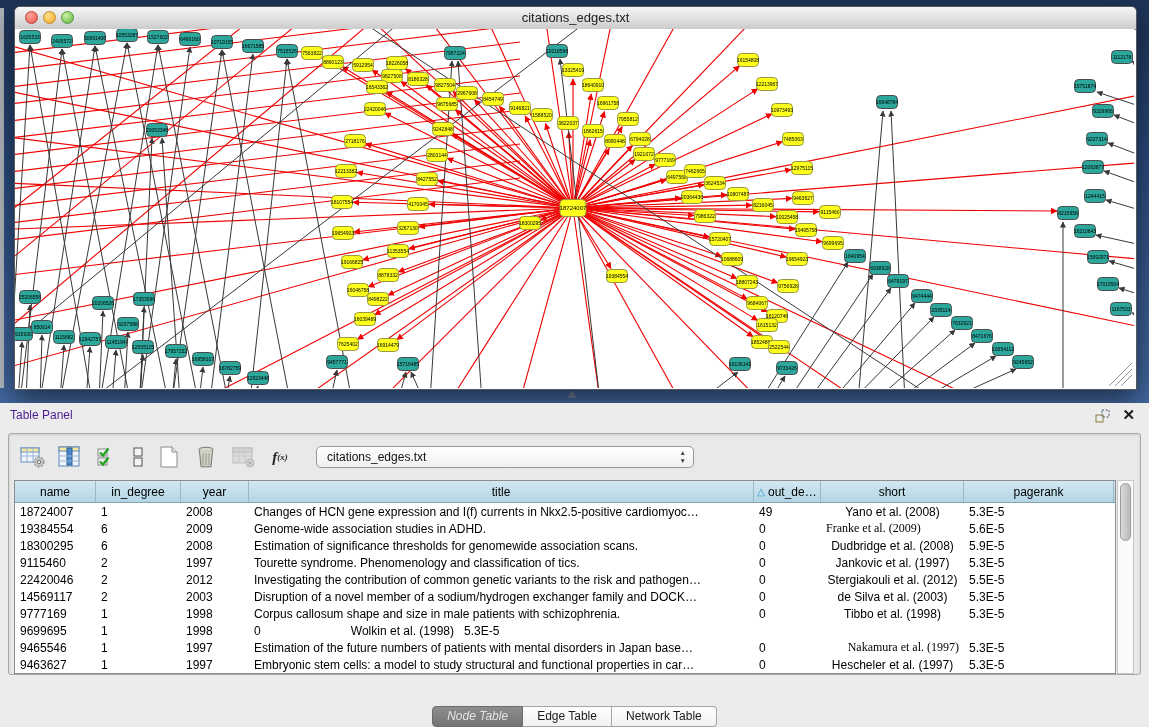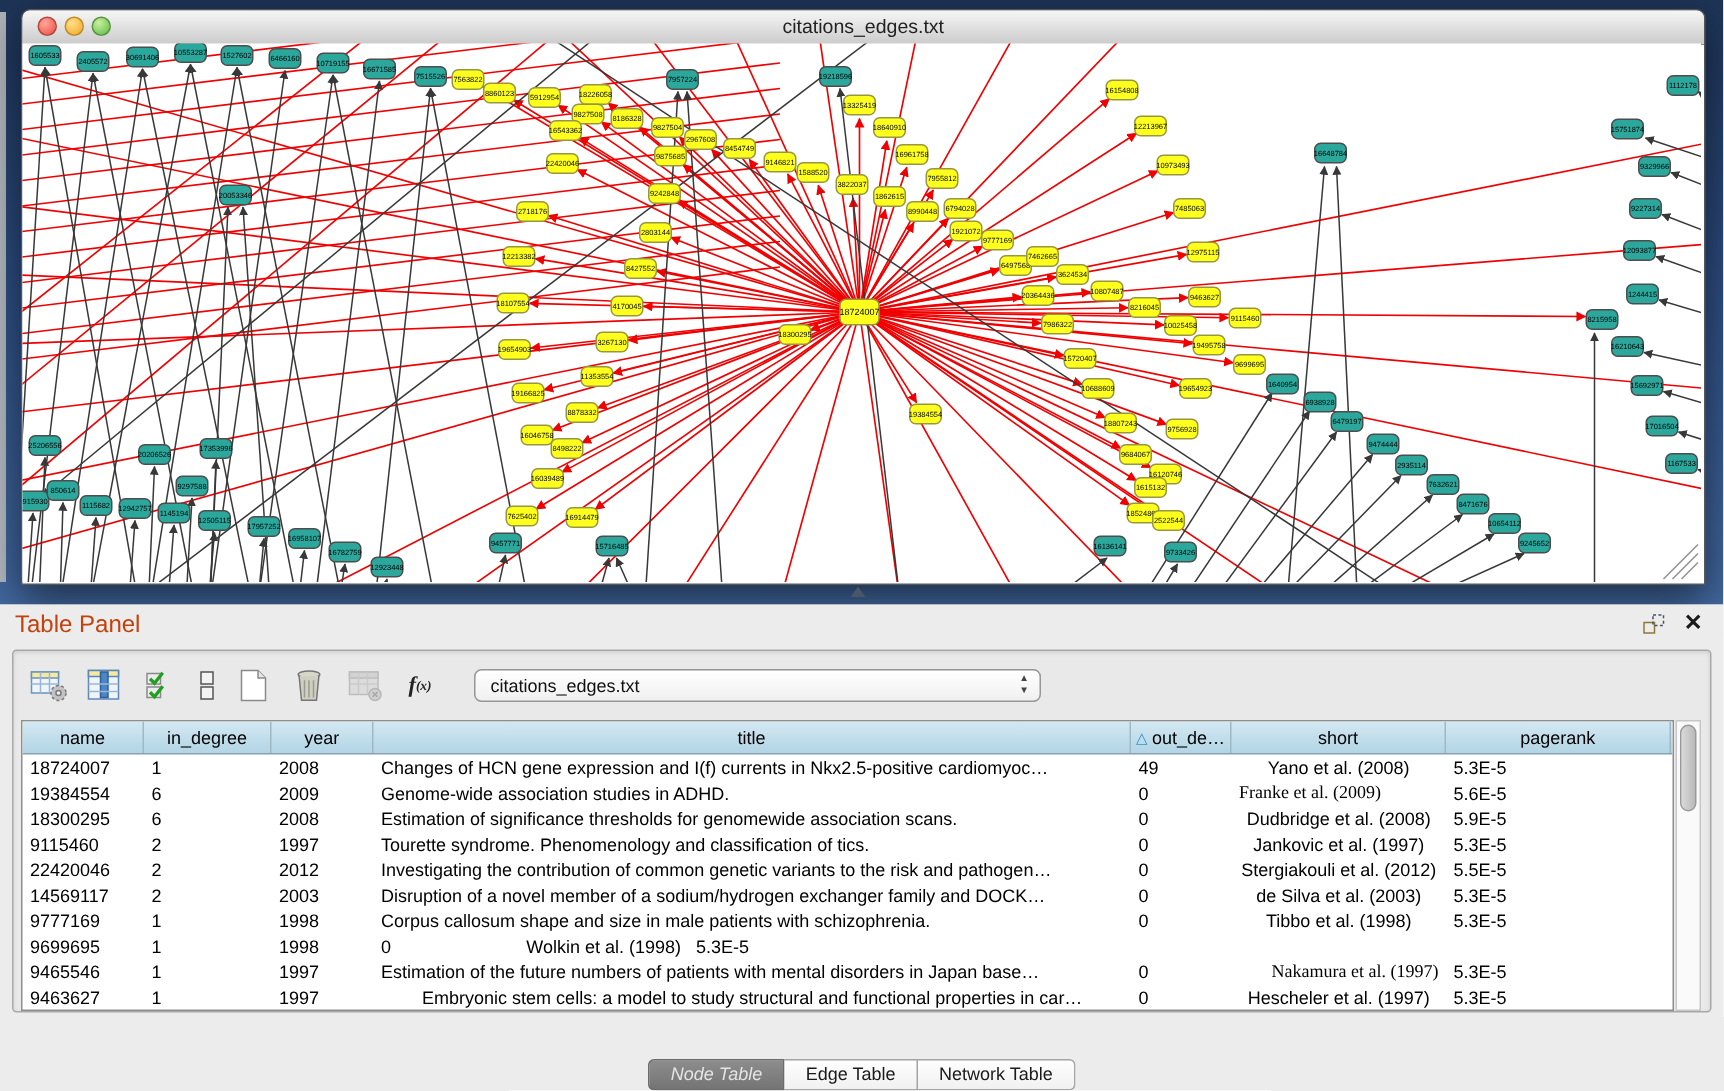--- a/index.html
+++ b/index.html
@@ -19,21 +19,21 @@
   .tl-yel{left:28px;background:radial-gradient(circle at 35% 30%,#ffe08a,#f5a623);border:1px solid #c08a26;}
   .tl-grn{left:46px;background:radial-gradient(circle at 35% 30%,#c9f0a0,#5fb943);border:1px solid #57953f;}
   .wtitle{text-align:center;font-size:13px;color:#222;line-height:22px;}
   svg.graph{position:absolute;left:0;top:22px;display:block;background:#fff;}
   .splitter{position:absolute;left:567px;top:391px;width:0;height:0;
             border-left:5px solid transparent;border-right:5px solid transparent;
             border-bottom:7px solid #4a5668;}
   
   .panel{position:absolute;left:0;top:403px;width:1149px;height:324px;background:#ececec;}
   .tp-head{height:26px;position:relative;}
-  .tp-title{position:absolute;left:10px;top:5px;font-size:16px;color:#c2410c;}
+  .tp-title{position:absolute;left:10px;top:5px;font-size:12px;color:#4c1d95;}
   .float-ic{position:absolute;right:38px;top:5px;cursor:pointer;}
   .close-ic{position:absolute;right:14px;top:3px;font-size:15px;font-weight:bold;color:#1a1a1a;cursor:pointer;}
   .groupbox{position:absolute;left:8px;top:30px;width:1131px;height:240px;
             border:1px solid #a8a8a8;border-radius:3px;background:#e9e9e9;
             box-shadow:inset 0 1px 3px rgba(0,0,0,.12);}
   .toolbar{position:absolute;left:10px;top:7px;height:32px;display:flex;align-items:center;gap:11px;}
   .tbic{display:flex;align-items:center;justify-content:center;width:26px;height:26px;}
   .fx{font-family:"Liberation Serif",serif;font-style:italic;font-weight:bold;font-size:15px;color:#222;}
   .fx small{font-size:9px;}
   .combo{position:relative;width:378px;height:22px;margin-left:12px;box-sizing:border-box;
@@ -940,21 +940,21 @@
               <div class="td" style="width: 68px; text-align: left;">1997</div>
               <div class="td" style="width: 505px; text-align: left;">Estimation of the future numbers of patients with mental disorders in Japan base…</div>
               <div class="td" style="width: 67px; text-align: left;">0</div>
               <div class="td" style="width: 143px; text-align: right; font-family: Liberation Serif, serif;">Nakamura et al. (1997)</div>
               <div class="td" style="width: 150px; text-align: left;">5.3E-5</div>
             </div>
             <div class="trow">
               <div class="td" style="width: 81px; text-align: left;">9463627</div>
               <div class="td" style="width: 85px; text-align: left;">1</div>
               <div class="td" style="width: 68px; text-align: left;">1997</div>
-              <div class="td" style="width: 505px; text-align: center;">Embryonic stem cells: a model to study structural and functional properties in car…</div>
+              <div class="td" style="width: 505px; text-align: left;">Embryonic stem cells: a model to study structural and functional properties in car…</div>
               <div class="td" style="width: 67px; text-align: left;">0</div>
               <div class="td" style="width: 143px; text-align: center;">Hescheler et al. (1997)</div>
               <div class="td" style="width: 150px; text-align: left;">5.3E-5</div>
             </div>
           </div>
       </div>
       <div class="vscroll">
         <div class="vthumb"></div>
       </div>
 

